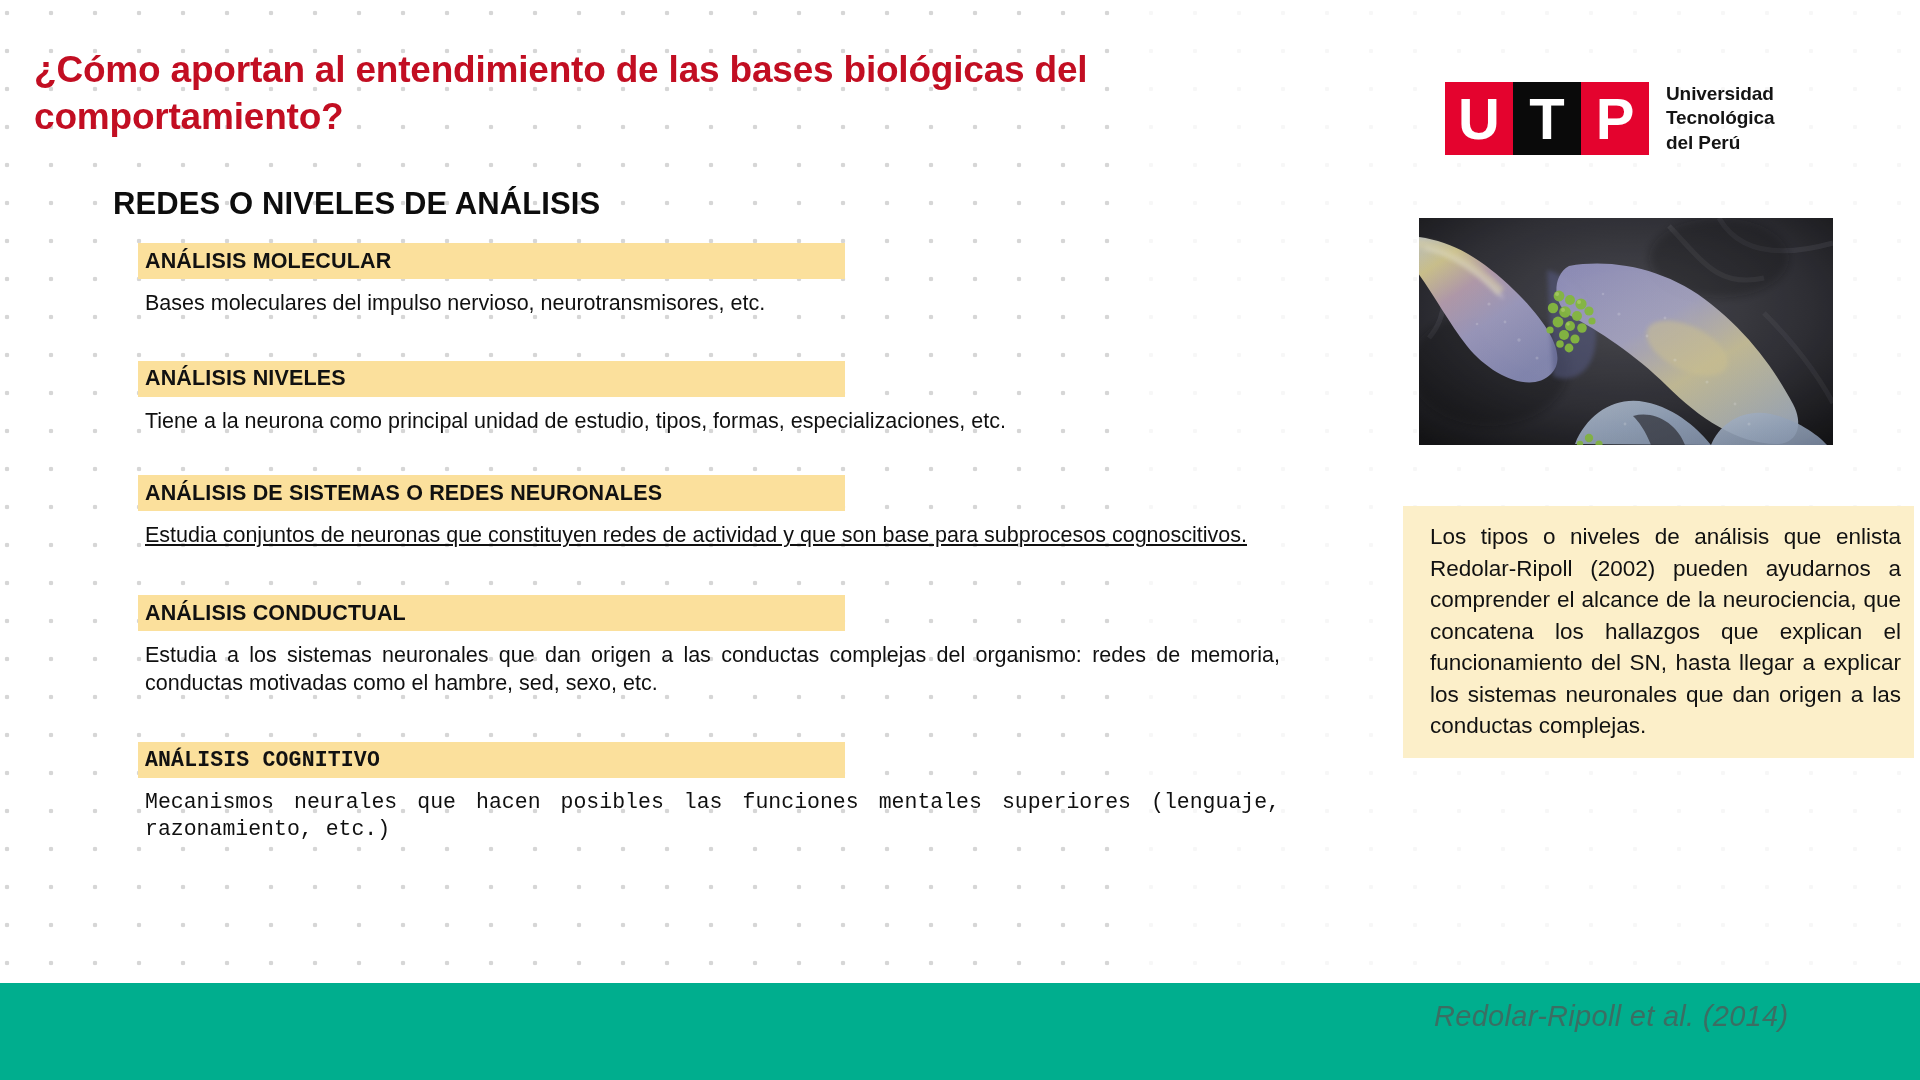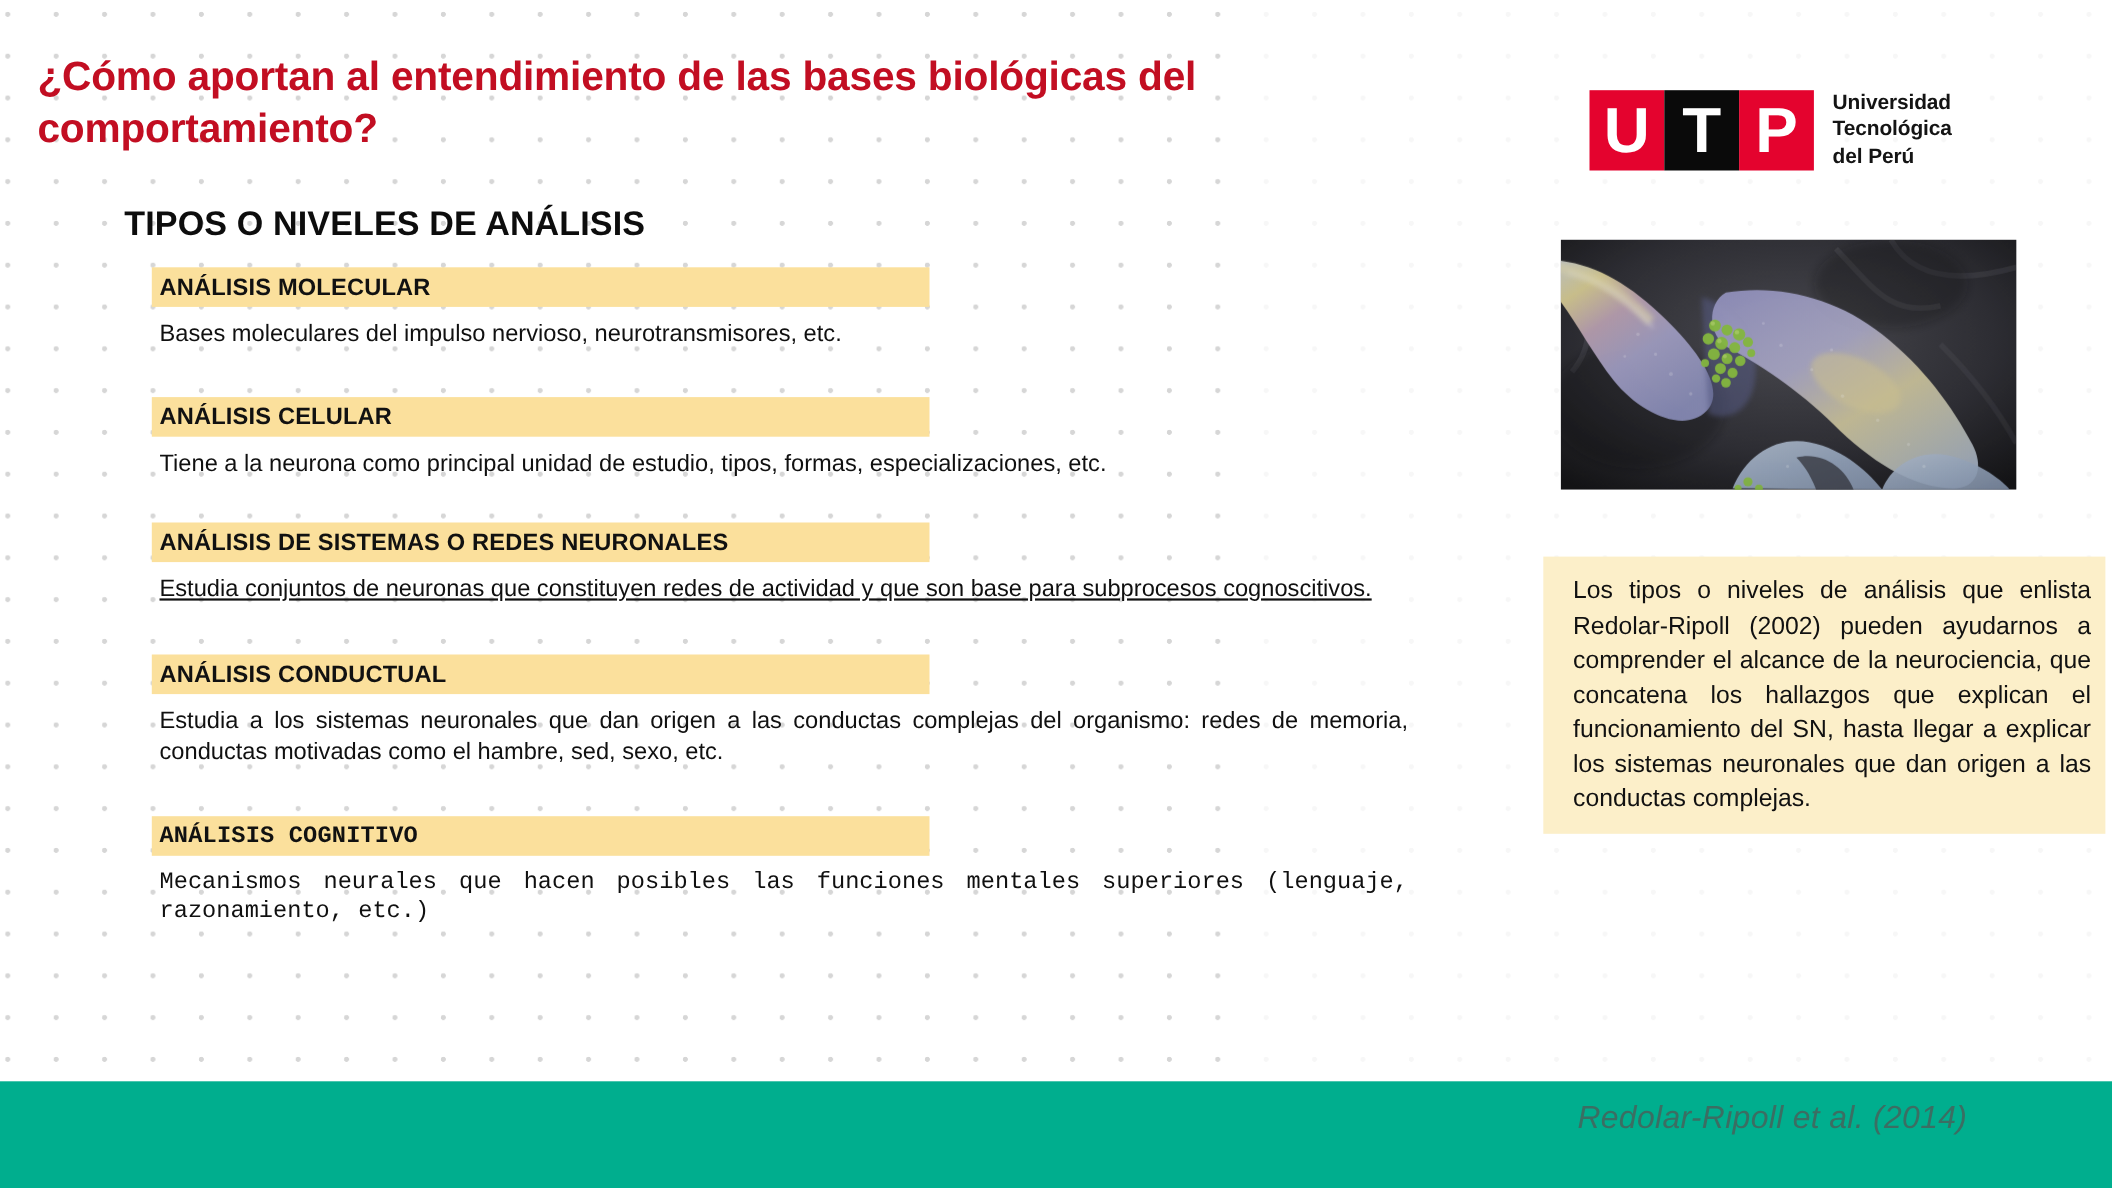--- a/index.html
+++ b/index.html
@@ -198,34 +198,34 @@
 </style>
 </head>
 <body>
 
 <div id="slide">
 
   <div id="dot-fade-right"></div>
 
   <div id="title">¿Cómo aportan al entendimiento de las bases biológicas del comportamiento?</div>
 
-  <div id="subtitle">TIPOS O NIVELES DE ANÁLISIS</div>
+  <div id="subtitle">REDES O NIVELES DE ANÁLISIS</div>
 
   <div id="blocks">
 
     <div class="block" id="block-0">
       <div class="block-bar">
         <span class="block-bar-label">ANÁLISIS MOLECULAR</span>
       </div>
       <div class="block-body one-line">Bases moleculares del impulso nervioso, neurotransmisores, etc.</div>
     </div>
 
     <div class="block" id="block-1">
       <div class="block-bar">
-        <span class="block-bar-label">ANÁLISIS CELULAR</span>
+        <span class="block-bar-label">ANÁLISIS NIVELES</span>
       </div>
       <div class="block-body">Tiene a la neurona como principal unidad de estudio, tipos, formas, especializaciones, etc.</div>
     </div>
 
     <div class="block" id="block-2">
       <div class="block-bar">
         <span class="block-bar-label">ANÁLISIS DE SISTEMAS O REDES NEURONALES</span>
       </div>
       <div class="block-body">Estudia conjuntos de neuronas que constituyen redes de actividad y que son base para subprocesos cognoscitivos.</div>
     </div>

